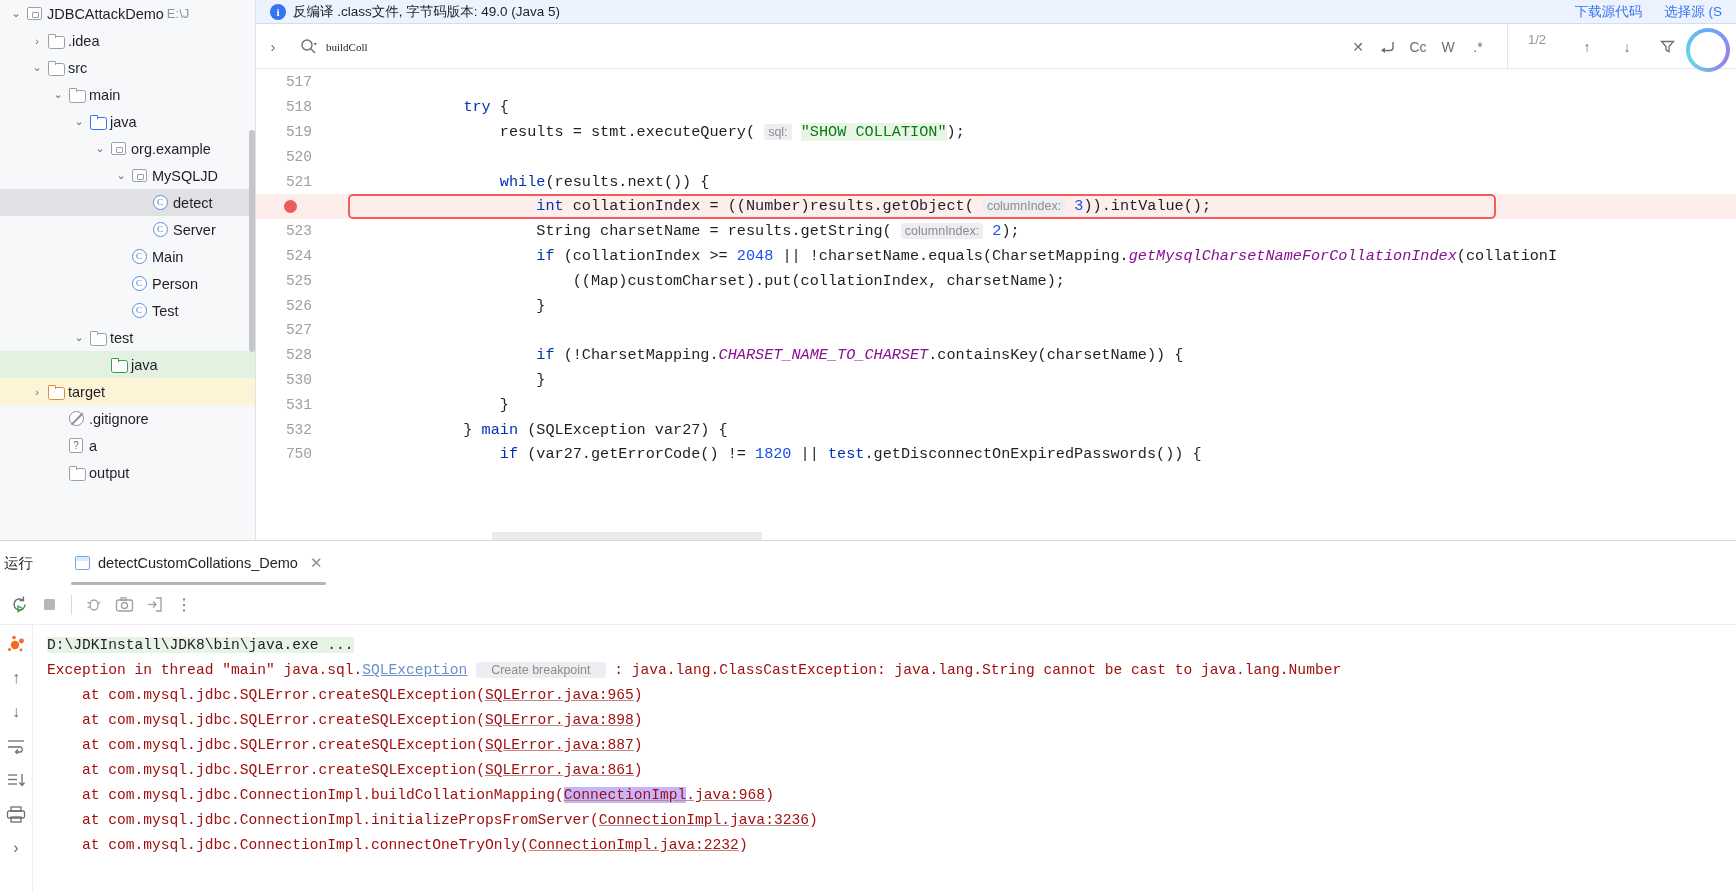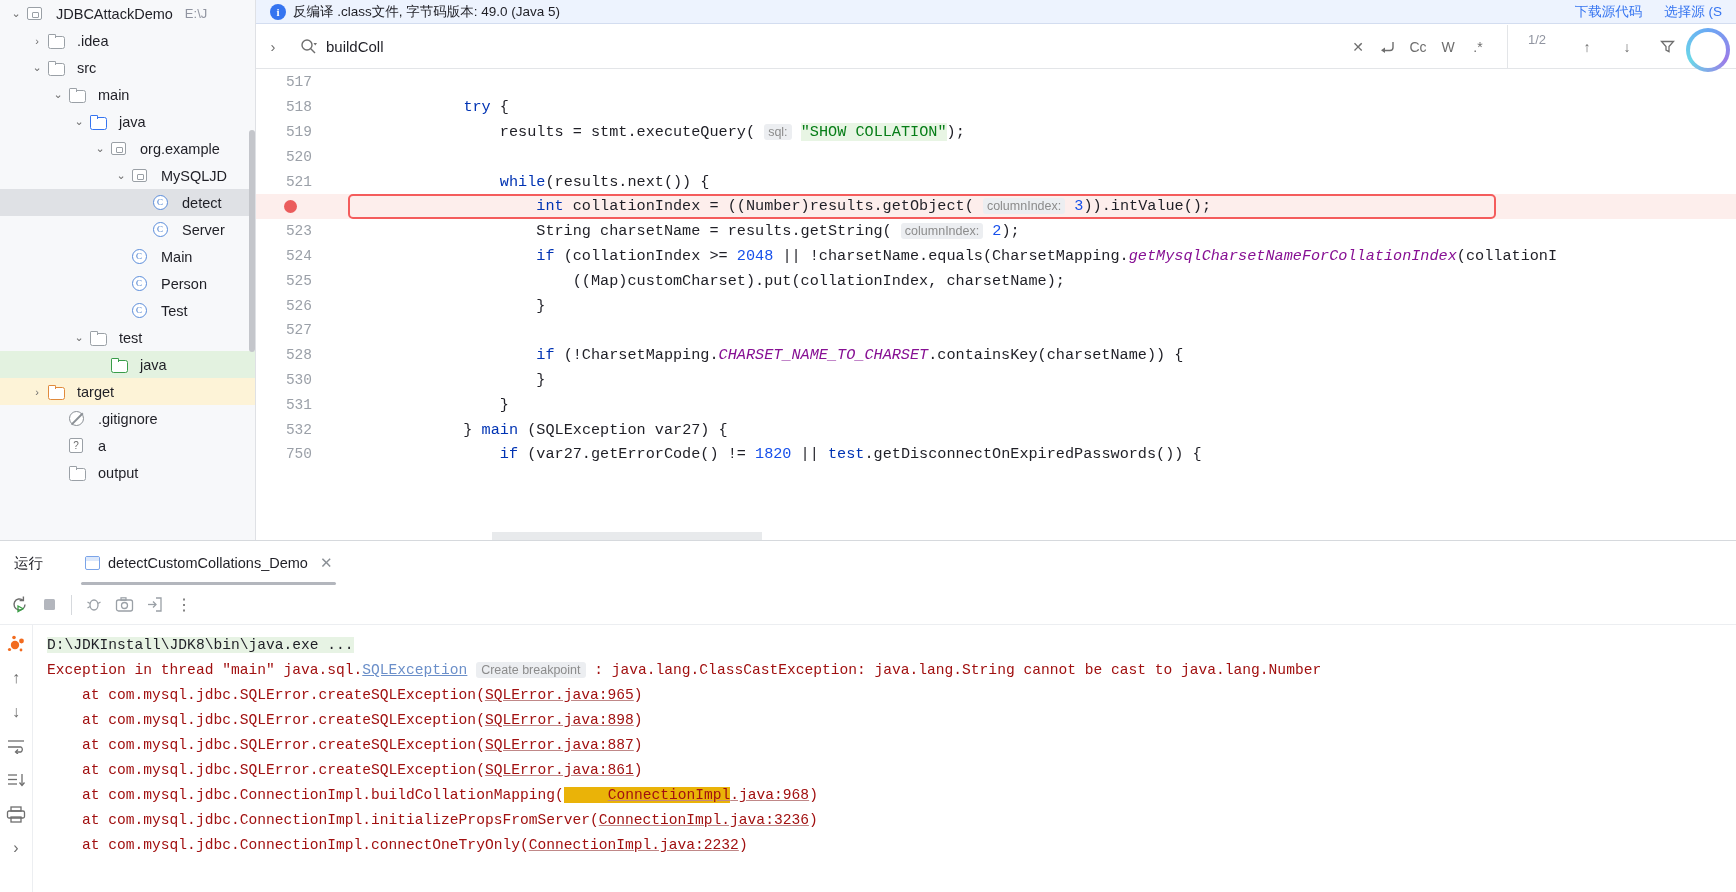--- a/index.html
+++ b/index.html
@@ -22,21 +22,21 @@
   }
   .tree-row.sel-grey { background: #dfe1e5; }
   .tree-row.sel-green { background: #e3f2e0; }
   .tree-row.sel-yellow { background: #fdf3d7; }
   .chev {
     width: 16px; text-align: center; color: #6e6e6e; font-size: 11px;
     flex: 0 0 16px;
   }
   .chev.blank { color: transparent; }
   .ico { width: 20px; flex: 0 0 20px; display: flex; align-items: center; justify-content: center; }
-  .lbl { margin-left: 12px; }
+  .lbl { margin-left: 3px; }
 
   
   .folder { width: 15px; height: 12px; position: relative; }
   .folder::before {
     content: ""; position: absolute; left: 0; top: 1px; width: 15px; height: 11px;
     border: 1.3px solid #9aa0a6; border-radius: 1.5px 2.5px 2.5px 2.5px; background: #fff;
   }
   .folder::after {
     content: ""; position: absolute; left: 0.5px; top: -1px; width: 6px; height: 3px;
     border: 1.3px solid #9aa0a6; border-bottom: none; border-radius: 1.5px 1.5px 0 0; background: #fff;
@@ -101,22 +101,22 @@
 
   
   .findbar {
     position: absolute; left: 256px; top: 25px; right: 0; height: 44px;
     background: #ffffff; border-bottom: 1px solid #e3e5e8;
     display: flex; align-items: center;
   }
   .fb-chev { width: 34px; text-align: center; color: #6e6e6e; font-size: 15px; }
   .fb-searchico { width: 36px; display: flex; align-items:center; justify-content:center; color:#6e6e6e; }
   .fb-input {
-    font-size: 15px; color: #1f1f26; border: none; outline: none; background: transparent;
-    width: 210px; font-family: Liberation Sans, sans-serif;
+    font-size: 11px; color: #1f1f26; border: none; outline: none; background: transparent;
+    width: 210px; font-family: Liberation Serif, serif;
   }
   .fb-tools { margin-left: auto; display: flex; align-items: center; gap: 0; }
   .fb-btn {
     width: 30px; height: 30px; display: flex; align-items: center; justify-content: center;
     color: #6e6e6e; font-size: 14px;
   }
   .fb-sep { width: 1px; height: 44px; background: #e3e5e8; margin: 0 14px; }
   .fb-count { font-size: 13px; color: #9094a0; min-width: 30px; text-align: center; }
   .fb-right { display:flex; align-items:flex-start; }
 
@@ -152,21 +152,21 @@
   .code-scroll-h {
     position: absolute; left: 236px; bottom: 0; width: 270px; height: 8px; background: #e8eaec;
   }
 
   
   .runpanel {
     position: absolute; left: 0; top: 540px; right: 0; bottom: 0; background: #ffffff;
     border-top: 1px solid #d6d9dd;
   }
   .run-header { height: 44px; display: flex; align-items: center; position: relative; }
-  .run-title { margin-left: 14px; font-size: 14.5px; color: #1f1f26; }
+  .run-title { margin-left: 4px; font-size: 14.5px; color: #1f1f26; }
   .run-tab {
     margin-left: 32px; display: flex; align-items: center; gap: 8px; height: 44px;
     padding: 0 10px; position: relative; font-size: 14.5px; color: #1f1f26;
   }
   .run-tab::after {
     content: ""; position: absolute; left: 6px; right: 6px; bottom: 0; height: 3px;
     background: #b3b6bd; border-radius: 2px;
   }
   .tabico {
     width: 15px; height: 14px; border: 1.4px solid #7ba4e8; border-radius: 2px; background: #fff;
@@ -190,23 +190,23 @@
   .rs-btn { width: 26px; height: 26px; display:flex; align-items:center; justify-content:center; color:#6e6e6e; }
   .console {
     flex: 1; padding: 8px 0 0 14px; overflow: hidden;
     font-family: "Liberation Mono", monospace; font-size: 14.6px; line-height: 25px;
   }
   .cl { white-space: pre; }
   .c-green { background: #e7f3e4; color: #1f1f26; }
   .c-red { color: #a11010; }
   .c-link { color: #6b8fc9; text-decoration: underline; }
   .c-linkred { color: #a11010; text-decoration: underline; text-decoration-color:#c08888; }
-  .c-hl { background: #eab308; padding-left: 44px; }
+  .c-hl { background: #c4b5fd; }
   .c-chip {
-    color: #8c8c8c; font-size: 12.5px; background: #eceef1; padding: 1px 5px; border-radius: 3px;
+    color: #8c8c8c; font-size: 12.5px; background: #eceef1; padding: 1px 15px; border-radius: 3px;
     font-family: "Liberation Sans", sans-serif;
   }
   .avatar-ring {
     position: absolute; right: 6px; top: 28px; width: 44px; height: 44px; border-radius: 50%;
     background: conic-gradient(#6aa9f4, #9b7ce8, #6ad6e8, #6aa9f4);
   }
   .avatar-ring::after {
     content:""; position:absolute; inset:4px; border-radius:50%; background:#fff;
   }
 </style>

